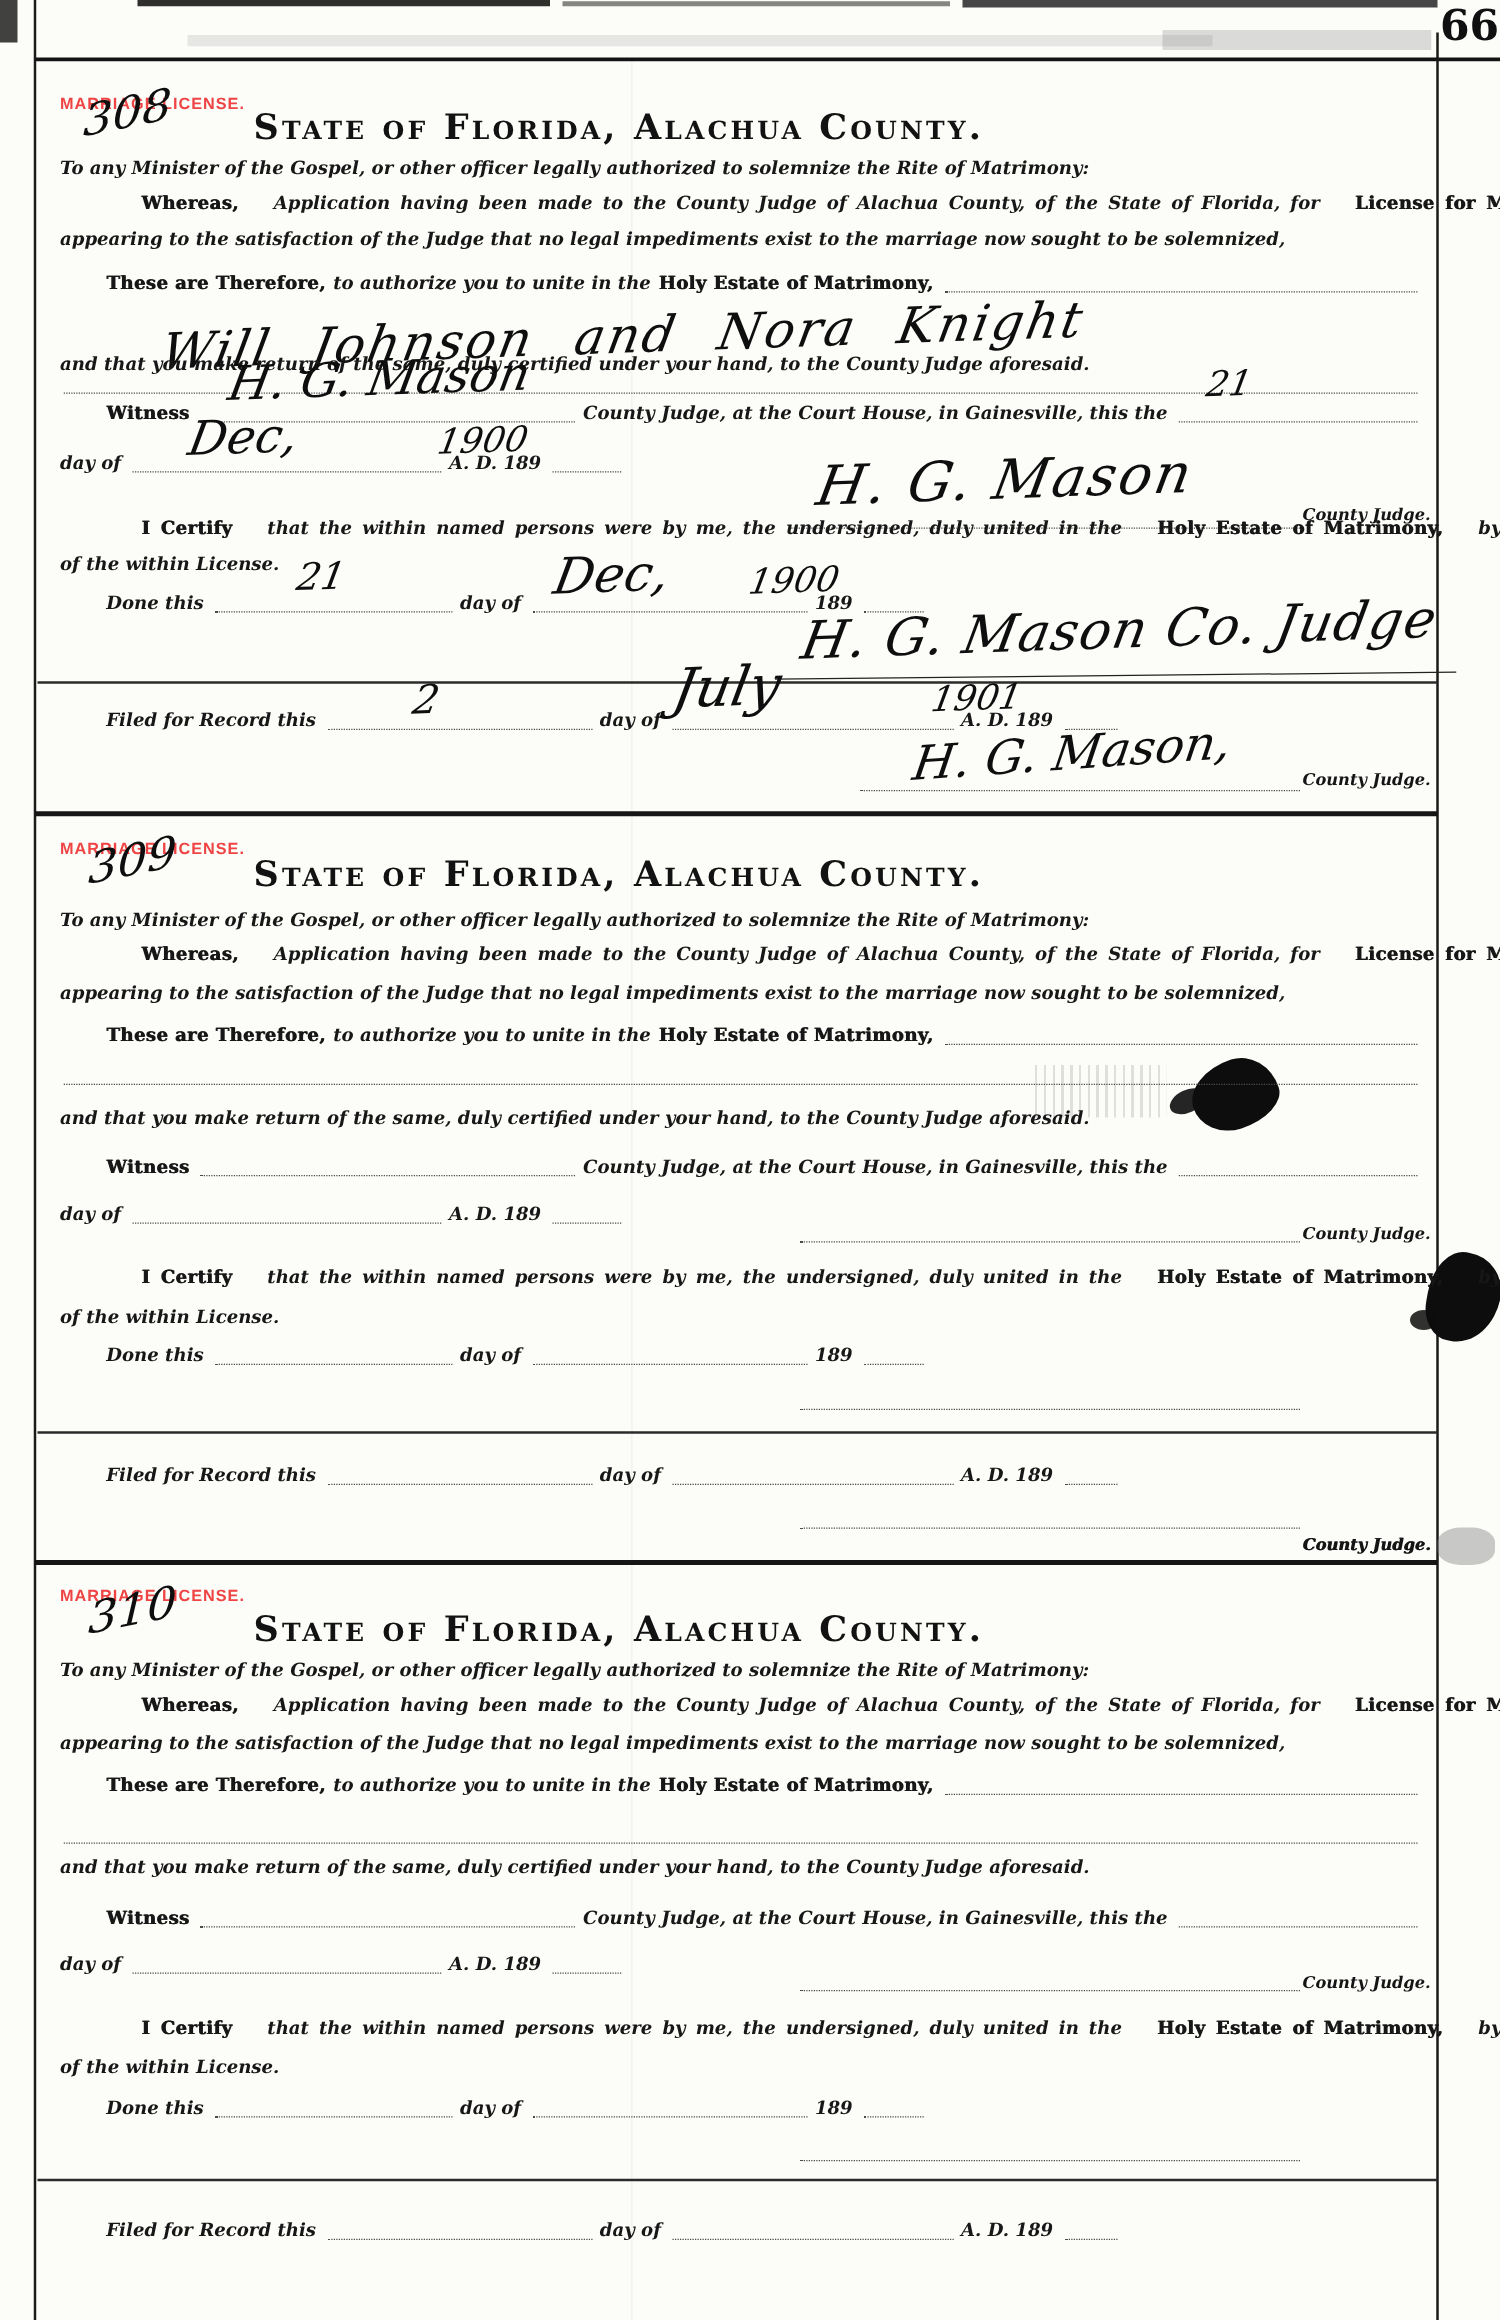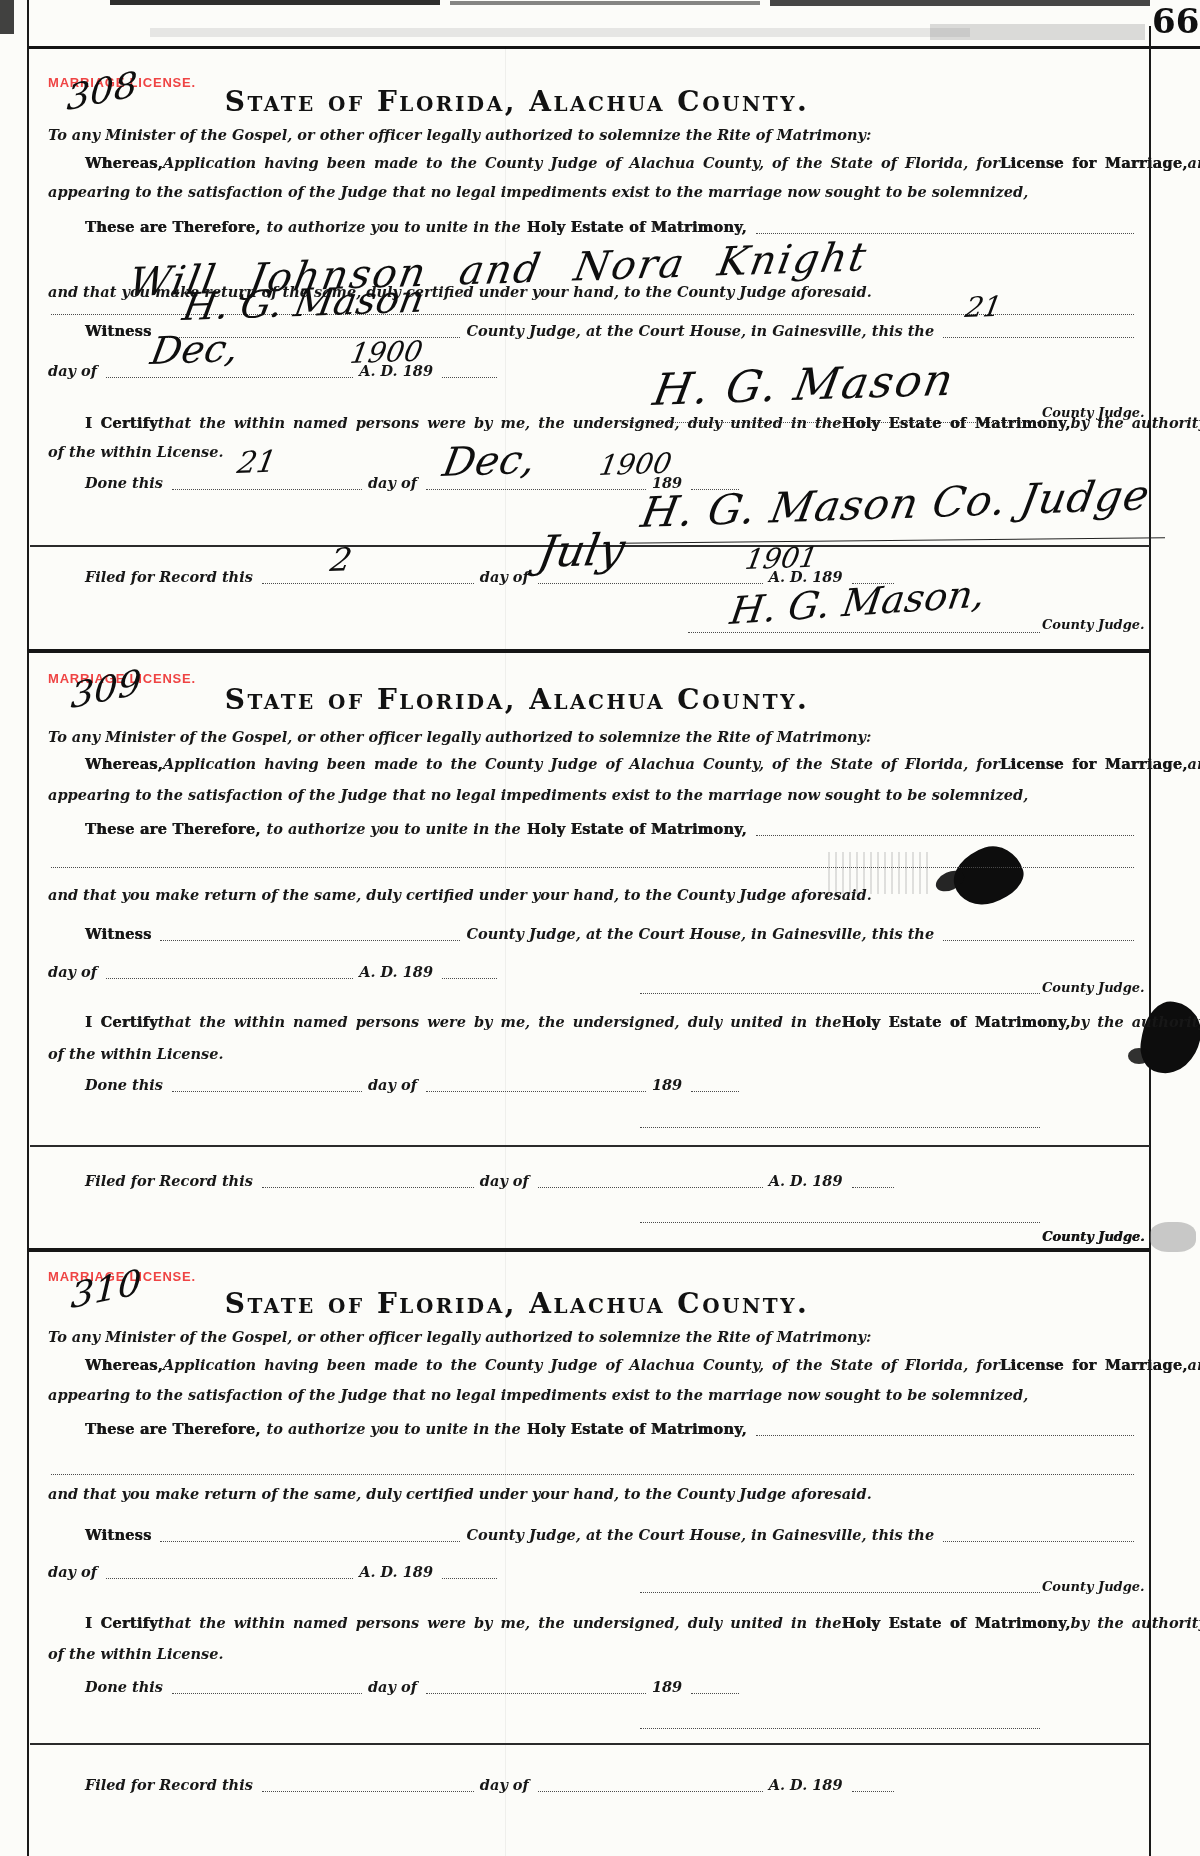--- a/index.html
+++ b/index.html
@@ -4,33 +4,33 @@
 <style>
   html,body{margin:0;padding:0;background:#e8e8e4;}
   .page{position:relative;width:1200px;height:1856px;margin:0 auto;background:#fcfcf9;overflow:hidden;
         font-family:"DejaVu Serif",serif;color:#161616;}
   .abs{position:absolute;}
   
   .row{position:absolute;display:flex;align-items:baseline;white-space:nowrap;
        font:700 italic 14.5px/1.3 "DejaVu Serif",serif;color:#171717;}
   .row>span{margin-right:6px;}
   .row.spread{justify-content:space-between;}
-  .row.spread>span{margin-right:0;word-spacing:3px;}
+  .row.spread>span{margin-right:0;word-spacing:3px;margin-left:28px;}
   
   .bl{font-style:normal;font-weight:700;letter-spacing:.3px;text-shadow:.6px 0 0 currentColor;}
   
   .ld{border-bottom:1.6px dotted #4c4c4c;align-self:flex-end;margin:0 3px 3px 3px;height:2px;}
   .grow{flex:1 1 auto;}
   .w300{flex:0 0 300px}.w190{flex:0 0 190px}.w212{flex:0 0 212px}.w220{flex:0 0 220px}
   .w225{flex:0 0 225px}.w55{flex:0 0 55px}.w48{flex:0 0 48px}.w42{flex:0 0 42px}
   .dotline{position:absolute;border-bottom:1.6px dotted #4c4c4c;height:2px;}
   
   .ml{position:absolute;font:700 13px/1 "Liberation Sans",sans-serif;letter-spacing:.8px;color:#ef4444;}
   .title{position:absolute;left:30px;width:930px;text-align:center;
-         font:700 28px/1 "DejaVu Serif",serif;font-variant:small-caps;letter-spacing:2.5px;color:#121212;padding-left:22px;}
+         font:700 28px/1 "DejaVu Serif",serif;font-variant:small-caps;letter-spacing:2.5px;color:#121212;}
   .cj{position:absolute;font:700 italic 13px/1 "DejaVu Serif",serif;color:#151515;}
   
   .script{position:absolute;font:400 italic 38px/1 "DejaVu Serif",serif;color:#0e0e0e;
           transform:skewX(-12deg) rotate(-2deg);transform-origin:left bottom;white-space:nowrap;}
   .num{font-size:36px;transform:skewX(-14deg) rotate(-12deg);}
   
   .rule-thin{position:absolute;left:30px;width:1120px;border-top:2px solid #2b2b2b;}
   .divider{position:absolute;left:28px;width:1122px;height:4px;background:#161616;}
   .noise{position:absolute;}
 </style>

